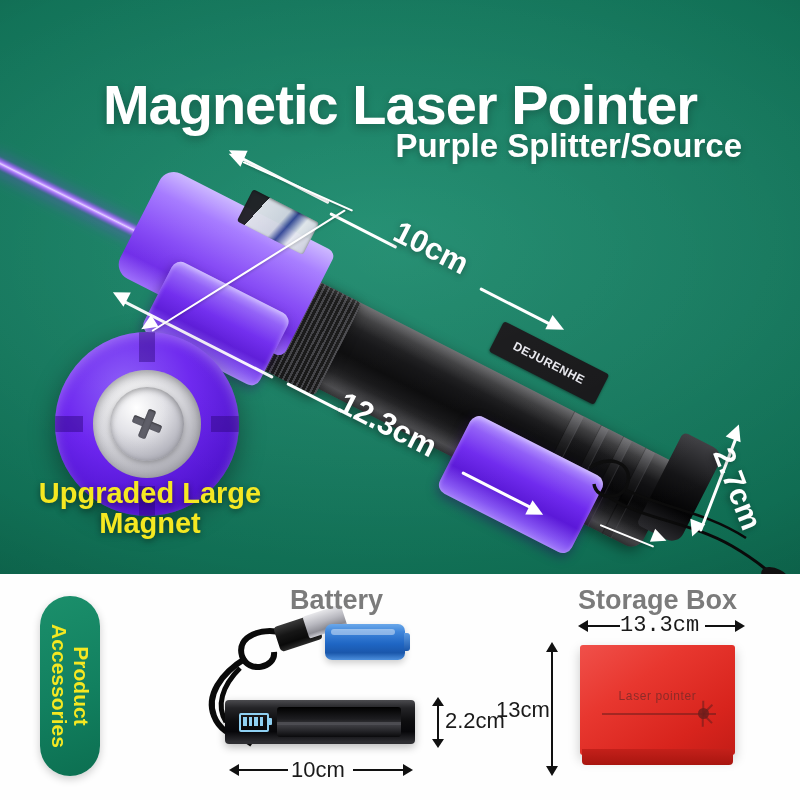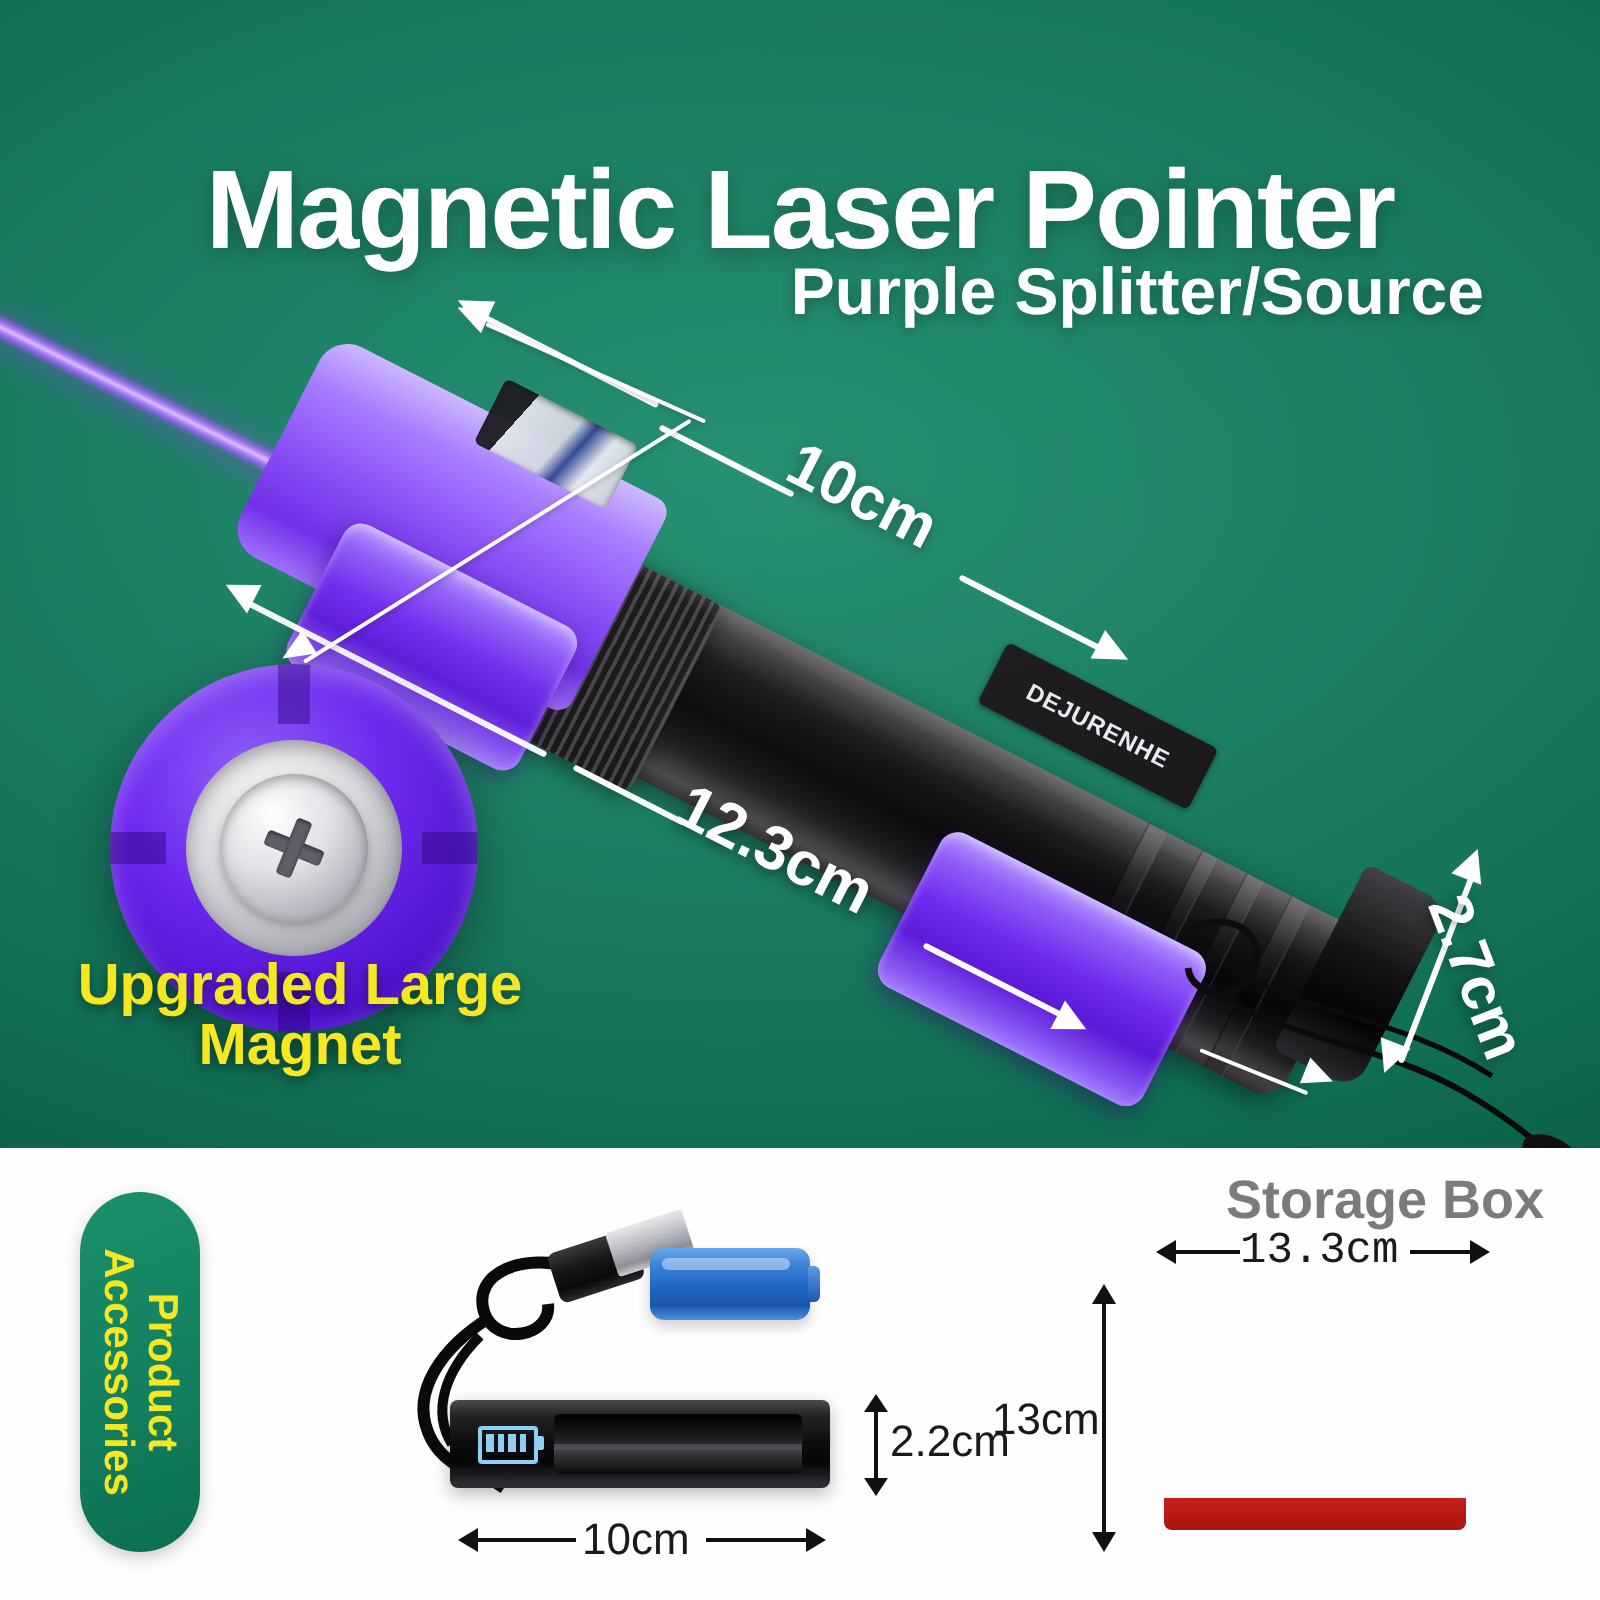--- a/index.html
+++ b/index.html
@@ -330,20 +330,21 @@
 
   <svg style="position:absolute;left:180px;top:612px;width:130px;height:135px;overflow:visible;">
     <path d="M108,22 C82,14 56,24 62,44 C68,62 96,56 94,40" fill="none" stroke="#0a0a0a" stroke-width="6"></path>
     <path d="M66,46 C40,62 26,84 34,104 C40,120 58,126 66,128" fill="none" stroke="#0a0a0a" stroke-width="6"></path>
     <path d="M60,56 C42,74 36,94 46,110" fill="none" stroke="#0a0a0a" stroke-width="5"></path>
     <path d="M66,128 L72,132" fill="none" stroke="#0a0a0a" stroke-width="6"></path>
   </svg>
   <div class="usb-plug" style="left:276px;top:620px;width:44px;height:26px;transform:rotate(-18deg);"></div>
   <div class="usb-metal" style="left:305px;top:610px;width:40px;height:23px;transform:rotate(-18deg);"></div>
 
+  <div class="acc-label" style="left:290px;top:585px;">Battery</div>
 
   <div id="battery">
     <div class="btip"></div>
     <div class="bshine"></div>
   </div>
 
 
   <div id="charger">
     <div class="slot"></div>
     <div class="divider"></div>
@@ -361,30 +362,40 @@
   <div class="bhead" style="left:432px;top:697px;border-left:6px solid transparent;border-right:6px solid transparent;border-bottom:9px solid #111;"></div>
   <div class="bhead" style="left:432px;top:739px;border-left:6px solid transparent;border-right:6px solid transparent;border-top:9px solid #111;"></div>
   <div class="bdimtext" style="left:445px;top:708px;">2.2cm</div>
 
   <div class="bdim" style="left:238px;top:769px;width:50px;height:2px;"></div>
   <div class="bdim" style="left:353px;top:769px;width:50px;height:2px;"></div>
   <div class="bhead" style="left:229px;top:764px;border-top:6px solid transparent;border-bottom:6px solid transparent;border-right:10px solid #111;"></div>
   <div class="bhead" style="left:403px;top:764px;border-top:6px solid transparent;border-bottom:6px solid transparent;border-left:10px solid #111;"></div>
   <div class="bdimtext" style="left:291px;top:757px;">10cm</div>
 
-  <div class="acc-label" style="left:578px;top:585px;margin-left:35px;">Storage Box</div>
+  <div class="acc-label" style="left:578px;top:585px;">Storage Box</div>
 
   <div class="bdim" style="left:586px;top:625px;width:34px;height:2px;"></div>
   <div class="bdim" style="left:705px;top:625px;width:30px;height:2px;"></div>
   <div class="bhead" style="left:578px;top:620px;border-top:6px solid transparent;border-bottom:6px solid transparent;border-right:10px solid #111;"></div>
   <div class="bhead" style="left:735px;top:620px;border-top:6px solid transparent;border-bottom:6px solid transparent;border-left:10px solid #111;"></div>
   <div class="bdimtext" style="left:620px;top:613px;font-family:Liberation Mono, monospace;">13.3cm</div>
 
   <div class="bdim" style="left:551px;top:650px;width:2px;height:118px;"></div>
   <div class="bhead" style="left:546px;top:642px;border-left:6px solid transparent;border-right:6px solid transparent;border-bottom:10px solid #111;"></div>
   <div class="bhead" style="left:546px;top:766px;border-left:6px solid transparent;border-right:6px solid transparent;border-top:10px solid #111;"></div>
   <div class="bdimtext" style="left:496px;top:697px;">13cm</div>
 
   <div id="box">
+    <div class="lid">
+      <div class="boxtext">Laser  pointer</div>
+      <div class="boxline"></div>
+      <div class="boxdot"></div>
+      <div class="ray" style="transform:rotate(0deg);"></div>
+      <div class="ray" style="transform:rotate(45deg);"></div>
+      <div class="ray" style="transform:rotate(-45deg);"></div>
+      <div class="ray" style="transform:rotate(90deg);"></div>
+      <div class="ray" style="transform:rotate(-90deg);"></div>
+    </div>
     <div class="side"></div>
   </div>
 
 </div>
 
 </body></html>

